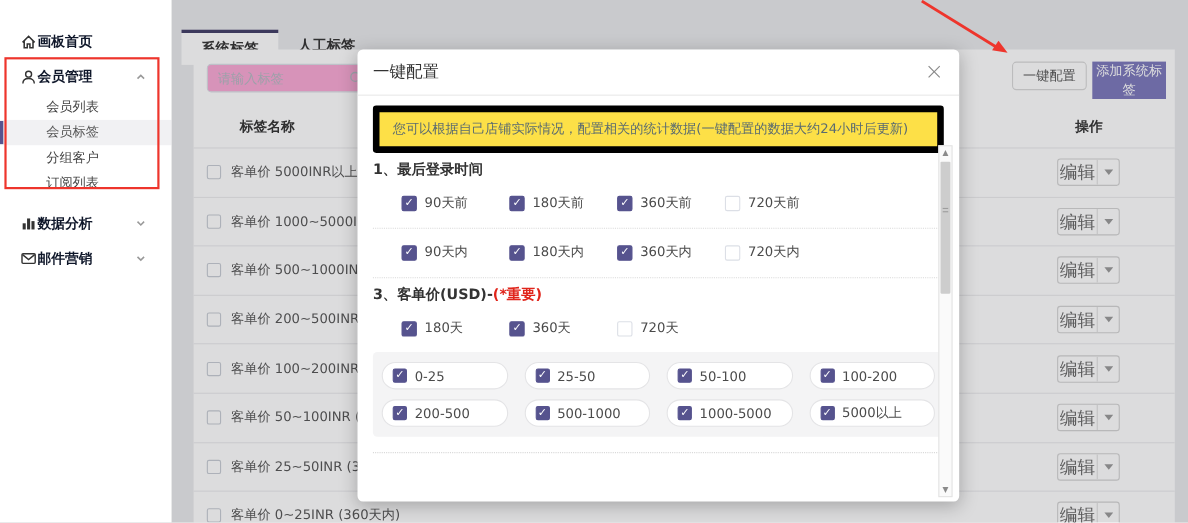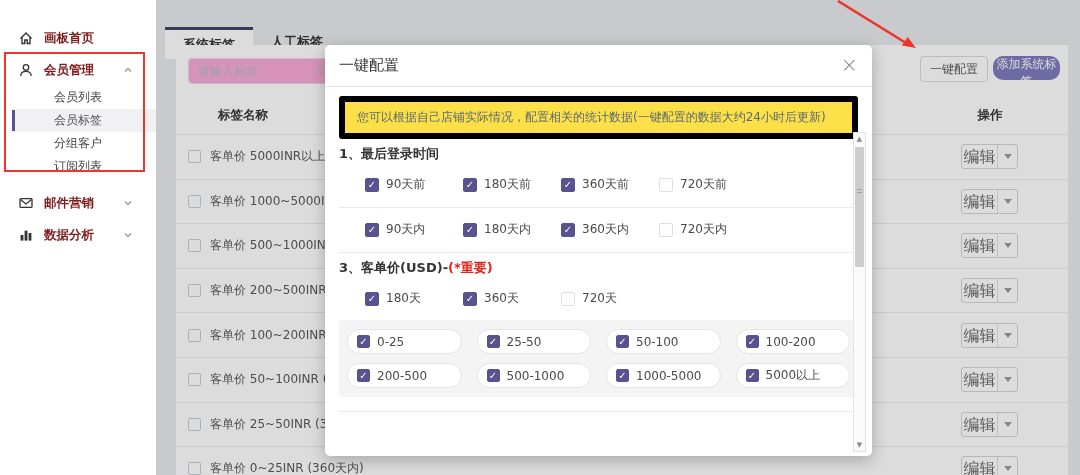--- a/index.html
+++ b/index.html
@@ -1,46 +1,46 @@
 <!DOCTYPE html>
 <html><head>
 <meta charset="utf-8">
 <style>
   * { margin:0; padding:0; box-sizing:border-box; }
   html,body { width:1080px; height:475px; overflow:hidden; }
   body { position:relative; font-family:"DejaVu Sans","Liberation Sans",sans-serif; background:#e9eaec; color:#333; }
 
   
   .sidebar { position:absolute; left:0; top:0; width:156px; height:475px; background:#fff; z-index:5; padding-top:22px; }
-  .sitem { height:32px; display:flex; align-items:center; padding-left:18px; gap:10px;
-           font-size:12.5px; font-weight:600; color:#7f1d1d; cursor:pointer; }
+  .sitem { height:32px; display:flex; align-items:center; padding-left:18px; 
+           font-size:12.5px; font-weight:600; color:#0f172a; cursor:pointer; }
   .sitem svg.mi { flex:0 0 16px; }
   .sitem .chev { margin-left:auto; margin-right:22px; }
-  .schild { height:23px; line-height:23px; padding-left:42px; font-size:12px; color:#444; cursor:pointer; position:relative;margin-left:12px; }
+  .schild { height:23px; line-height:23px; padding-left:42px; font-size:12px; color:#444; cursor:pointer; position:relative; }
   .schild.active { background:#f1f1f3; color:#555; }
   .schild.active::before { content:""; position:absolute; left:0; top:1px; bottom:1px; width:3px; background:#56538e; }
   .sgroup-gap { height:9px; }
 
   
   .content { position:absolute; left:156px; top:0; right:0; bottom:0; background:#e9eaec; z-index:1; }
   .tabbar { position:absolute; left:9px; top:27px; display:flex; }
   .tab { width:88px; height:32px; line-height:30px; text-align:center; font-size:13px; font-weight:600; color:#333; cursor:pointer; }
   .tab.active { background:#fff; border-top:3px solid #413d66; }
 
   .panel { position:absolute; left:20px; top:45px; width:892px; height:430px; background:#fff; }
   .toolbar { position:relative; height:52px; }
   .search { position:absolute; left:12px; top:13px; width:150px; height:26px; }
   .search input { width:100%; height:100%; border:1px solid #dcdfe6; border-radius:4px; padding:0 26px 0 9px;
                   font-size:12px; color:#333; outline:none; font-family:inherit; background:#f9a8d4; }
   .search input::placeholder { color:#b4b9c2; }
   .search svg { position:absolute; right:7px; top:6px; }
   .btn-plain { position:absolute; right:80px; top:11px; width:68px; height:26px; background:#fff; border:1px solid #d9d9d9;
                border-radius:4px; font-size:12px; color:#555; cursor:pointer; font-family:inherit; }
-  .btn-primary { position:absolute; right:8px; top:11px; width:67px; height:24px; background:#7b78bb; border:none;
-                 border-radius:10px; font-size:12px; color:#fff; cursor:pointer; font-family:Liberation Mono, monospace; }
+  .btn-primary { position:absolute; right:8px; top:11px; width:67px; height:34px; background:#7b78bb; border:none;
+                 border-radius:0; font-size:12px; color:#fff; cursor:pointer; font-family:Liberation Mono, monospace; }
 
   .thead { height:37px; display:flex; align-items:center; padding:0 50px 0 12px; font-size:12.5px; font-weight:700; color:#333; }
   .thead .hname { margin-left:30px; }
   .thead .hspacer { flex:1; }
   .thead .hops { width:56px; text-align:center; }
 
   .trow { height:44.6px; display:flex; align-items:center; padding:0 50px 0 12px; border-top:1px solid #ececee; }
   .cbx { width:13px; height:13px; border:1px solid #c7ccd4; border-radius:2px; background:#fff; flex:0 0 13px; cursor:pointer; }
   .tlabel { margin-left:9px; font-size:12px; color:#555; }
   .tspacer { flex:1; }
@@ -116,35 +116,35 @@
   </div>
   <div class="schild">
     <span>分组客户</span>
   </div>
   <div class="schild">
     <span>订阅列表</span>
   </div>
   <div class="sgroup-gap"></div>
   <div class="sitem">
     <svg class="mi" width="16" height="16" viewBox="0 0 16 16">
-      <rect x="2" y="3.6" width="12" height="8.8" rx="1" fill="none" stroke="#333" stroke-width="1.3"></rect>
-      <polyline points="2.5,4.5 8,9 13.5,4.5" fill="none" stroke="#333" stroke-width="1.3"></polyline>
-    </svg>
-    <span>邮件营销</span>
-    <svg class="chev" width="12" height="12" viewBox="0 0 12 12">
-      <polyline points="3,4.5 6,7.5 9,4.5" fill="none" stroke="#999" stroke-width="1.4"></polyline>
-    </svg>
-  </div>
-  <div class="sitem">
-    <svg class="mi" width="16" height="16" viewBox="0 0 16 16">
       <rect x="2.6" y="8" width="2.8" height="5.6" fill="#333"></rect>
       <rect x="6.6" y="3.6" width="2.8" height="10" fill="#333"></rect>
       <rect x="10.6" y="6" width="2.8" height="7.6" fill="#333"></rect>
     </svg>
     <span>数据分析</span>
+    <svg class="chev" width="12" height="12" viewBox="0 0 12 12">
+      <polyline points="3,4.5 6,7.5 9,4.5" fill="none" stroke="#999" stroke-width="1.4"></polyline>
+    </svg>
+  </div>
+  <div class="sitem">
+    <svg class="mi" width="16" height="16" viewBox="0 0 16 16">
+      <rect x="2" y="3.6" width="12" height="8.8" rx="1" fill="none" stroke="#333" stroke-width="1.3"></rect>
+      <polyline points="2.5,4.5 8,9 13.5,4.5" fill="none" stroke="#333" stroke-width="1.3"></polyline>
+    </svg>
+    <span>邮件营销</span>
     <svg class="chev" width="12" height="12" viewBox="0 0 12 12">
       <polyline points="3,4.5 6,7.5 9,4.5" fill="none" stroke="#999" stroke-width="1.4"></polyline>
     </svg>
   </div>
 </aside>
 
 <main class="content">
   <div class="tabbar">
     <div class="tab active">
       <span>系统标签</span>

